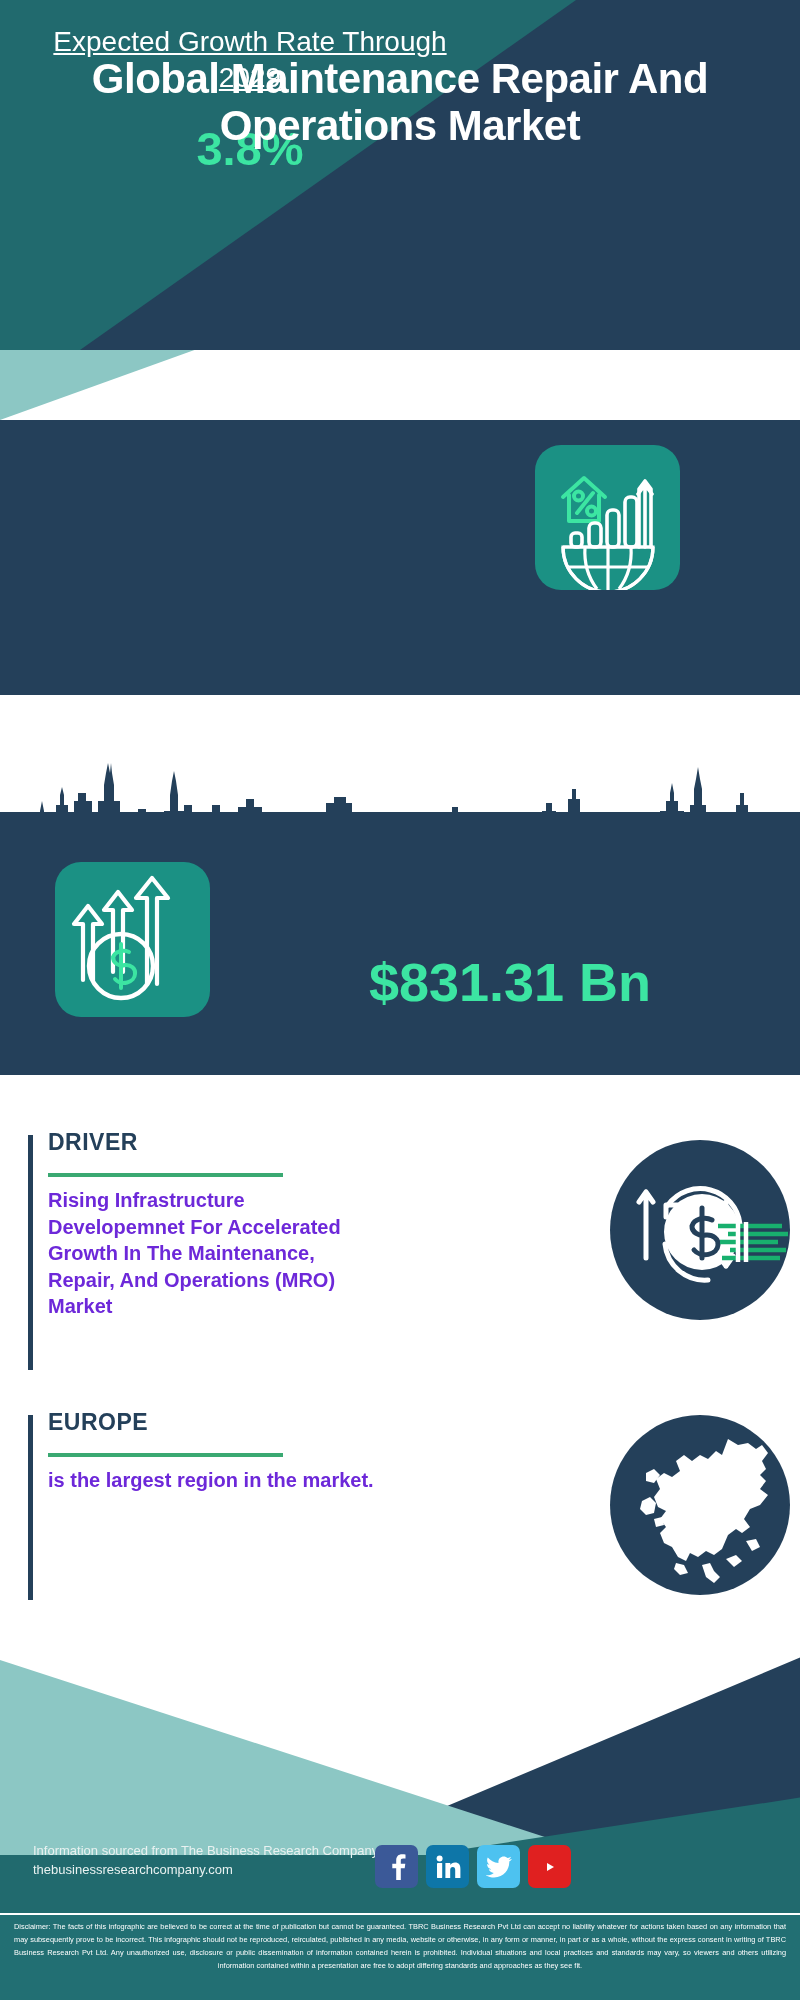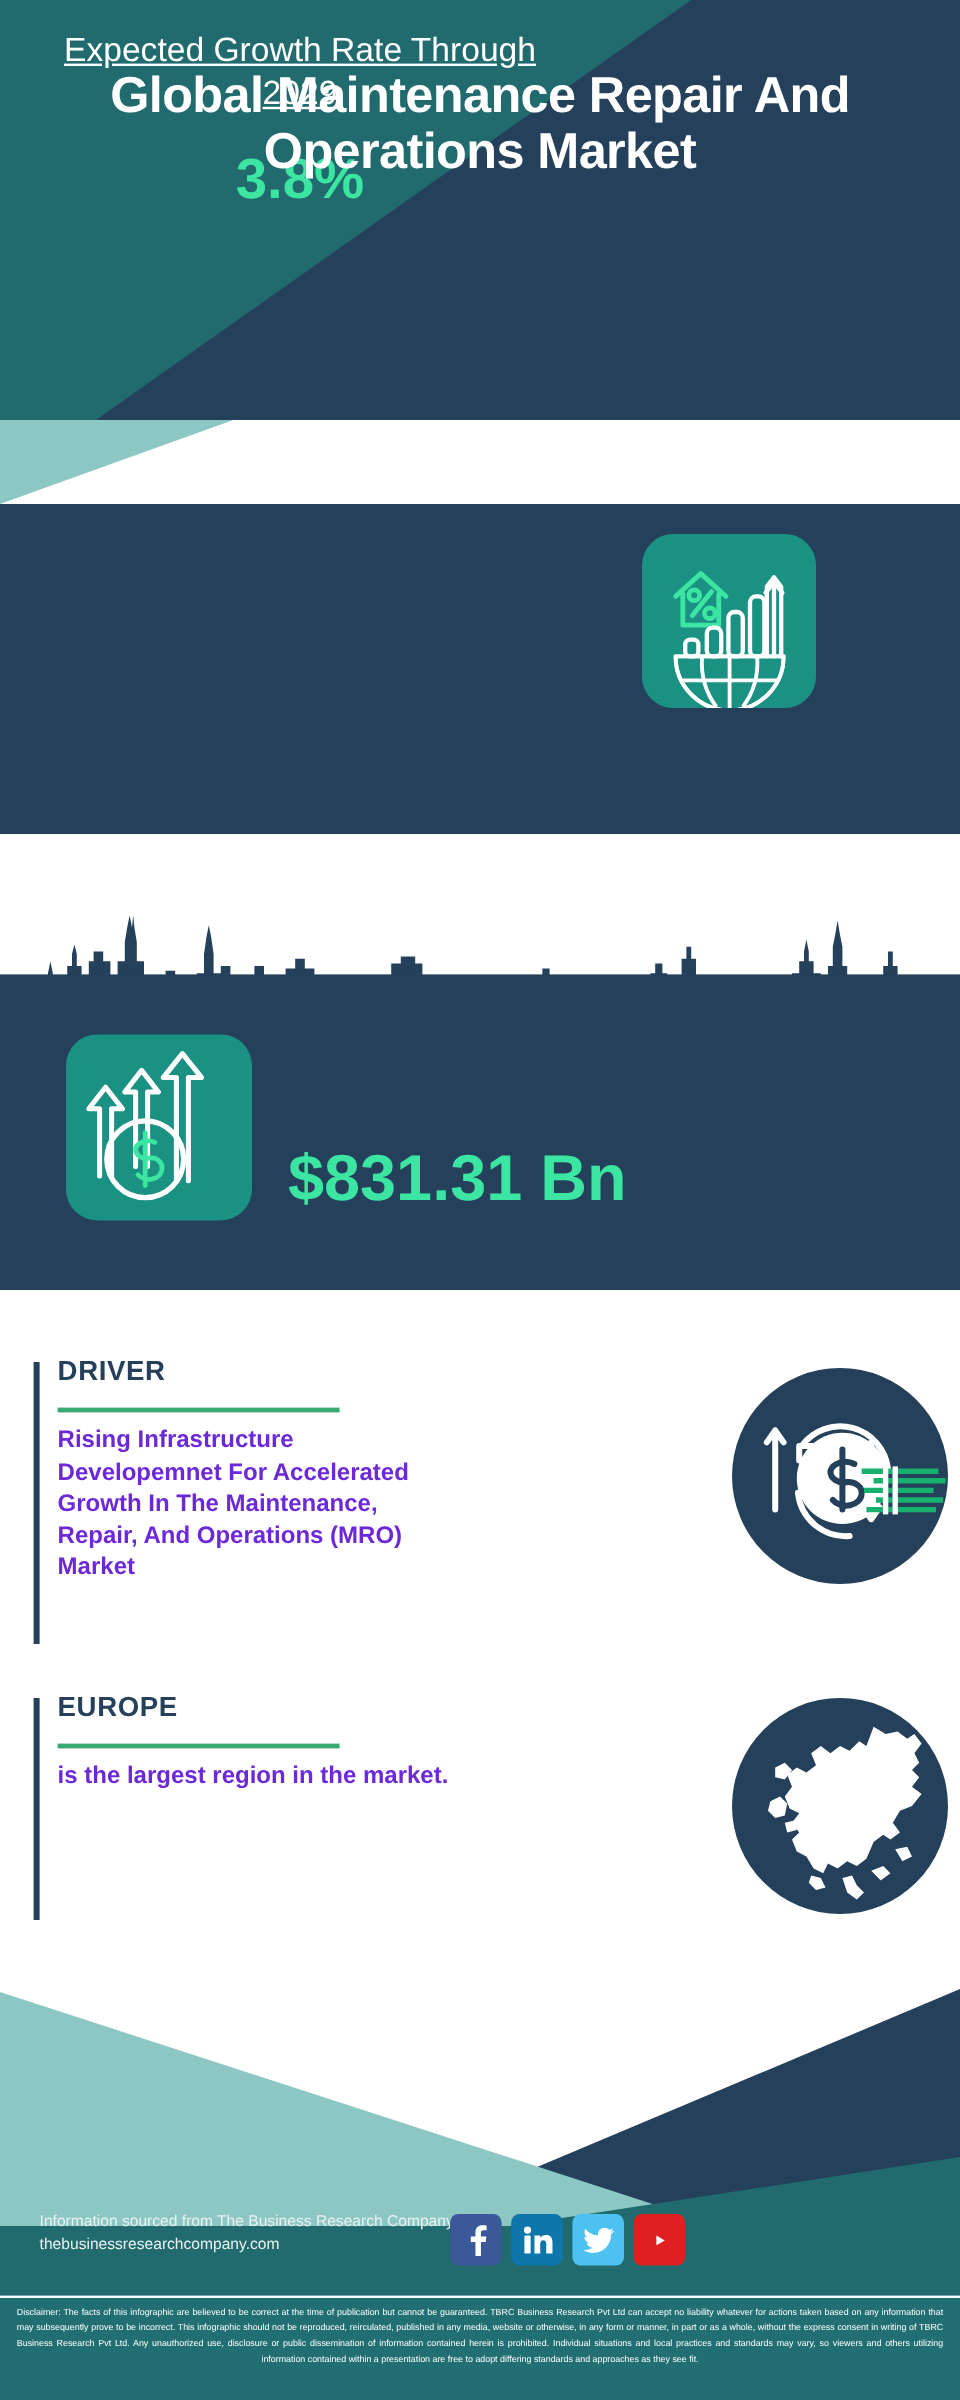--- a/index.html
+++ b/index.html
@@ -71,21 +71,21 @@
     position:absolute; left:0; top:812px; width:800px; height:263px;
     background:#24405a;
   }
   .tile-market { left:55px; top:862px; width:155px; height:155px; }
   .market-label {
     position:absolute; left:240px; top:878px; width:540px;
     text-align:center; color:#ffffff; font-size:28px; line-height:1.3;
   }
   .market-value {
     position:absolute; left:240px; top:955px; width:540px;
-    text-align:left; color:#3ce5a2; font-size:54px; font-weight:bold;
+    text-align:center; color:#3ce5a2; font-size:54px; font-weight:bold;
     line-height:1;
   }
 
   
   .content { position:absolute; left:0; top:1075px; width:800px; height:640px; background:#ffffff; }
 
   .info-block { position:absolute; left:28px; }
   .info-block .bar {
     position:absolute; left:0; top:0; width:5px; background:#24405a;
   }

